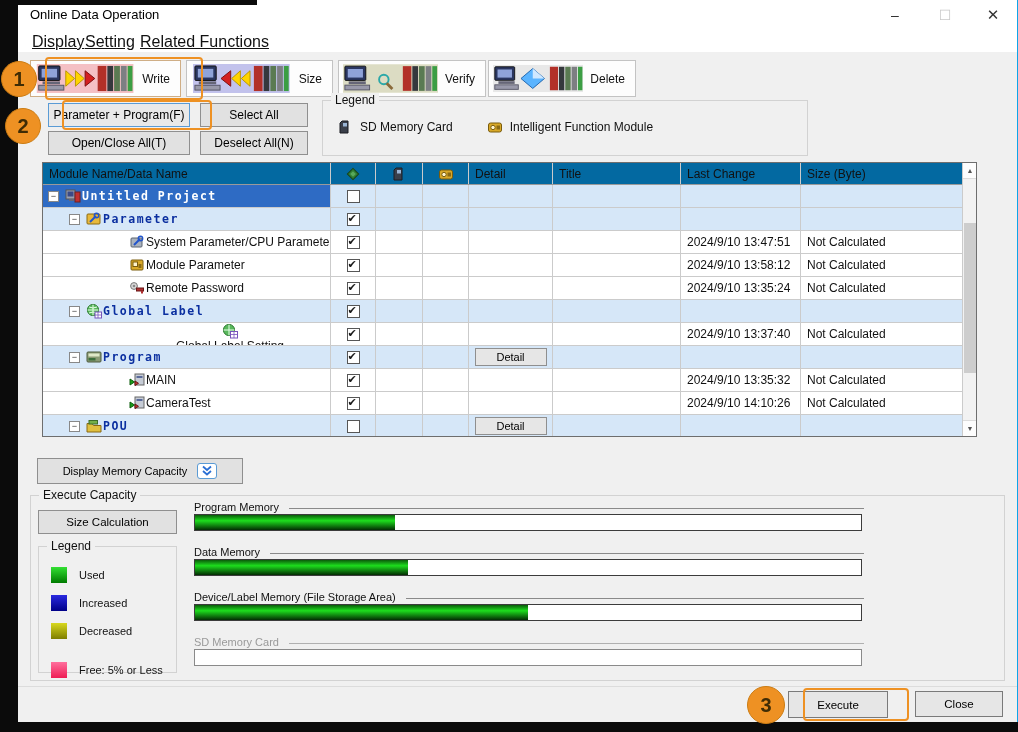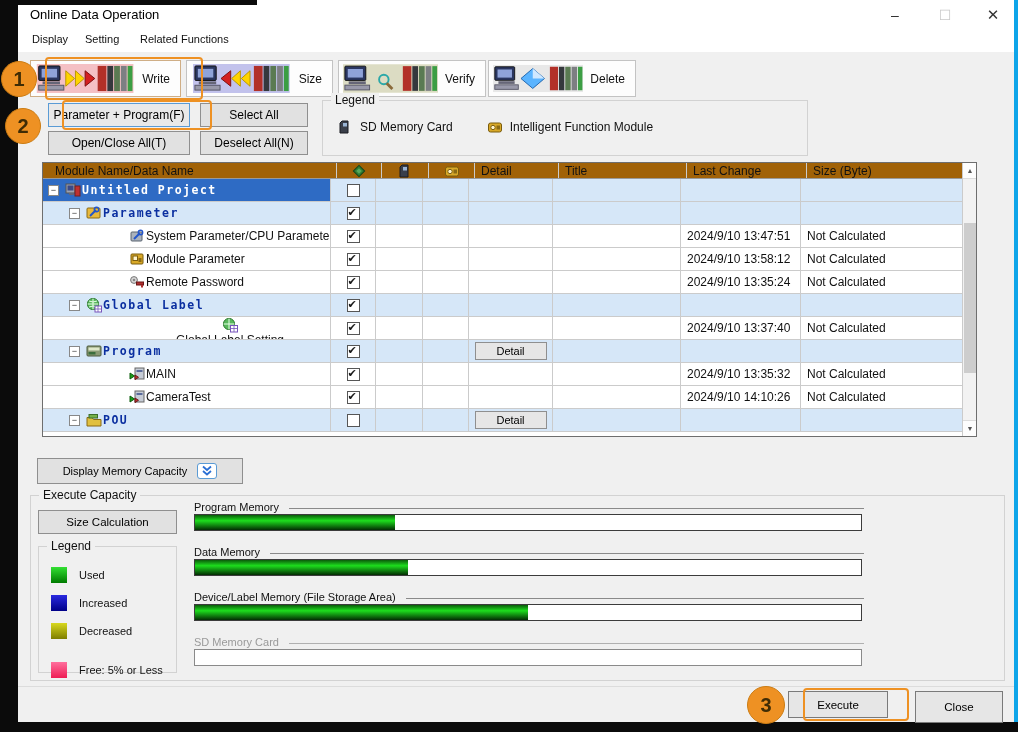--- a/index.html
+++ b/index.html
@@ -3,33 +3,33 @@
 <meta charset="utf-8">
 <style>
   * { margin:0; padding:0; box-sizing:border-box; }
   html,body { width:1018px; height:732px; overflow:hidden; }
   body { position:relative; background:#0b0b0b; font-family:"Liberation Sans", sans-serif; font-size:12px; color:#111; }
 
   .black-left { position:absolute; left:0; top:0; width:18px; height:732px; background:#0b0b0b; }
   .black-bottom { position:absolute; left:0; top:722px; width:1018px; height:10px; background:#0b0b0b; }
   .black-topnotch { position:absolute; left:0; top:0; width:257px; height:5px; background:#0b0b0b; z-index:5; }
 
-  .window { position:absolute; left:18px; top:0; width:1000px; height:722px; background:#f0f0f0; border-right:4px solid #0ea5e9; }
+  .window { position:absolute; left:18px; top:0; width:1000px; height:722px; background:#f0f0f0; border-right:1px solid #0ea5e9; }
 
   
   .titlebar { position:absolute; left:0; top:0; width:100%; height:30px; background:#ffffff; }
   .title-text { position:absolute; left:12px; top:7px; font-size:13px; color:#000; }
   .win-btn { position:absolute; top:2px; width:34px; height:26px; text-align:center; line-height:26px; font-size:14px; color:#333; background:transparent; border:none; }
   .win-min { left:860px; }
   .win-max { left:910px; color:#c9c9c9; }
   .win-close { left:958px; font-size:15px; }
 
   
   .menubar { position:absolute; left:0; top:30px; width:100%; height:22px; background:#ffffff; }
-  .menu-item { position:absolute; top:3px; font-size:11px; color:#111; }
+  .menu-item { position:absolute; top:3px; font-size:16px; color:#111;text-decoration:underline; }
 
   
   .toolbar { position:absolute; left:0; top:52px; width:100%; height:48px; background:#f0f0f0; }
   .tool-btn { position:absolute; top:8px; height:37px; background:#fdfdfd; border:1px solid #c3c3c3; display:flex; align-items:center; padding:2px 4px; }
   .tool-icon { width:102px; height:29px; display:block; }
   .tool-label { padding:0 6px 0 7px; font-size:12px; color:#111; }
   .tb-write { left:12px; width:151px; border-color:#cfae86; }
   .tb-read { left:168px; width:147px; }
   .tb-verify { left:320px; width:148px; }
   .tb-delete { left:470px; width:148px; }
@@ -43,21 +43,21 @@
 
   
   .groupbox { position:absolute; border:1px solid #d2d2d2; background:#f0f0f0; }
   .gb-title { position:absolute; top:-8px; left:8px; background:#f0f0f0; padding:0 4px; font-size:12px; color:#111; }
   .legend-top { left:304px; top:100px; width:486px; height:56px; }
   .legend-top-items { position:absolute; left:14px; top:18px; display:flex; gap:34px; align-items:center; }
   .lt-item { display:flex; align-items:center; gap:7px; font-size:12px; }
 
   
   .dtable { position:absolute; left:24px; top:162px; width:935px; height:275px; background:#fff; border:1px solid #6e6e6e; overflow:hidden; }
-  .t-head { display:flex; height:16px; background:#a16207; border-bottom:1px solid #9a9a9a;justify-content:center; }
+  .t-head { display:flex; height:22px; background:#0369a1; border-bottom:1px solid #9a9a9a; }
   .t-head .cell { display:flex; align-items:center; font-size:12px; }
   .t-row { display:flex; height:23px; background:#fff; border-bottom:1px solid #cbcbcb; }
   .t-row.blue { background:#d6e7f8; }
   .cell { border-right:1px solid #cbcbcb; height:100%; display:flex; align-items:center; overflow:hidden; white-space:nowrap; }
   .name-cell { width:288px; padding-left:6px; }
   .cb-cell { width:45px; justify-content:center; }
   .sd-cell { width:47px; justify-content:center; }
   .ifm-cell { width:46px; justify-content:center; }
   .detail-cell { width:84px; justify-content:center; }
   .title-cell { width:128px; padding-left:6px; }
@@ -101,21 +101,21 @@
   .bar-rule { position:absolute; left:0; top:7px; width:670px; height:1px; background:#8a8a8a; }
   .bar-track { position:absolute; left:0; top:13px; width:668px; height:17px; background:#ffffff; border:1px solid #3c3c3c; }
   .bar-fill { height:100%; background:linear-gradient(180deg,#0a5c0a 0%, #1ddd1d 38%, #032d03 100%); }
   .bar-row.disabled .bar-label, .bar-row.disabled .free-label, .bar-row.disabled .free-value { color:#9a9a9a; }
   .bar-row.disabled .bar-rule { background:#b0b0b0; }
   .bar-row.disabled .bar-track { border-color:#8a8a8a; }
 
   
   .footer-sep { position:absolute; left:0; top:686px; width:100%; height:1px; background:#dcdcdc; }
   .exec-btn { position:absolute; left:770px; top:691px; width:100px; height:27px; background:#e6e6e6; border:1px solid #7a7a7a; font-size:11.5px; }
-  .close-btn { position:absolute; left:897px; top:691px; width:88px; height:32px; background:#e6e6e6; border:1px solid #7a7a7a; font-size:11.5px; }
+  .close-btn { position:absolute; left:897px; top:691px; width:88px; height:26px; background:#e6e6e6; border:1px solid #7a7a7a; font-size:11.5px; }
 
   
   .ring { position:absolute; border:2px solid #ee9123; border-radius:4px; pointer-events:none; z-index:8; }
   .ring-write { left:27px; top:57px; width:158px; height:43px; }
   .ring-pp { left:44px; top:100px; width:150px; height:30px; }
   .ring-exec { left:785px; top:688px; width:106px; height:33px; }
   .num-circle { position:absolute; width:36px; height:36px; border-radius:50%; background:#ee9123; border:1px solid #cc7c12; color:#3f2c05; font-size:20px; font-weight:bold; display:flex; align-items:center; justify-content:center; z-index:9; }
   .nc1 { left:1px; top:61px; }
   .nc2 { left:5px; top:108px; }
   .nc3 { left:747px; top:686px; width:38px; height:38px; }

